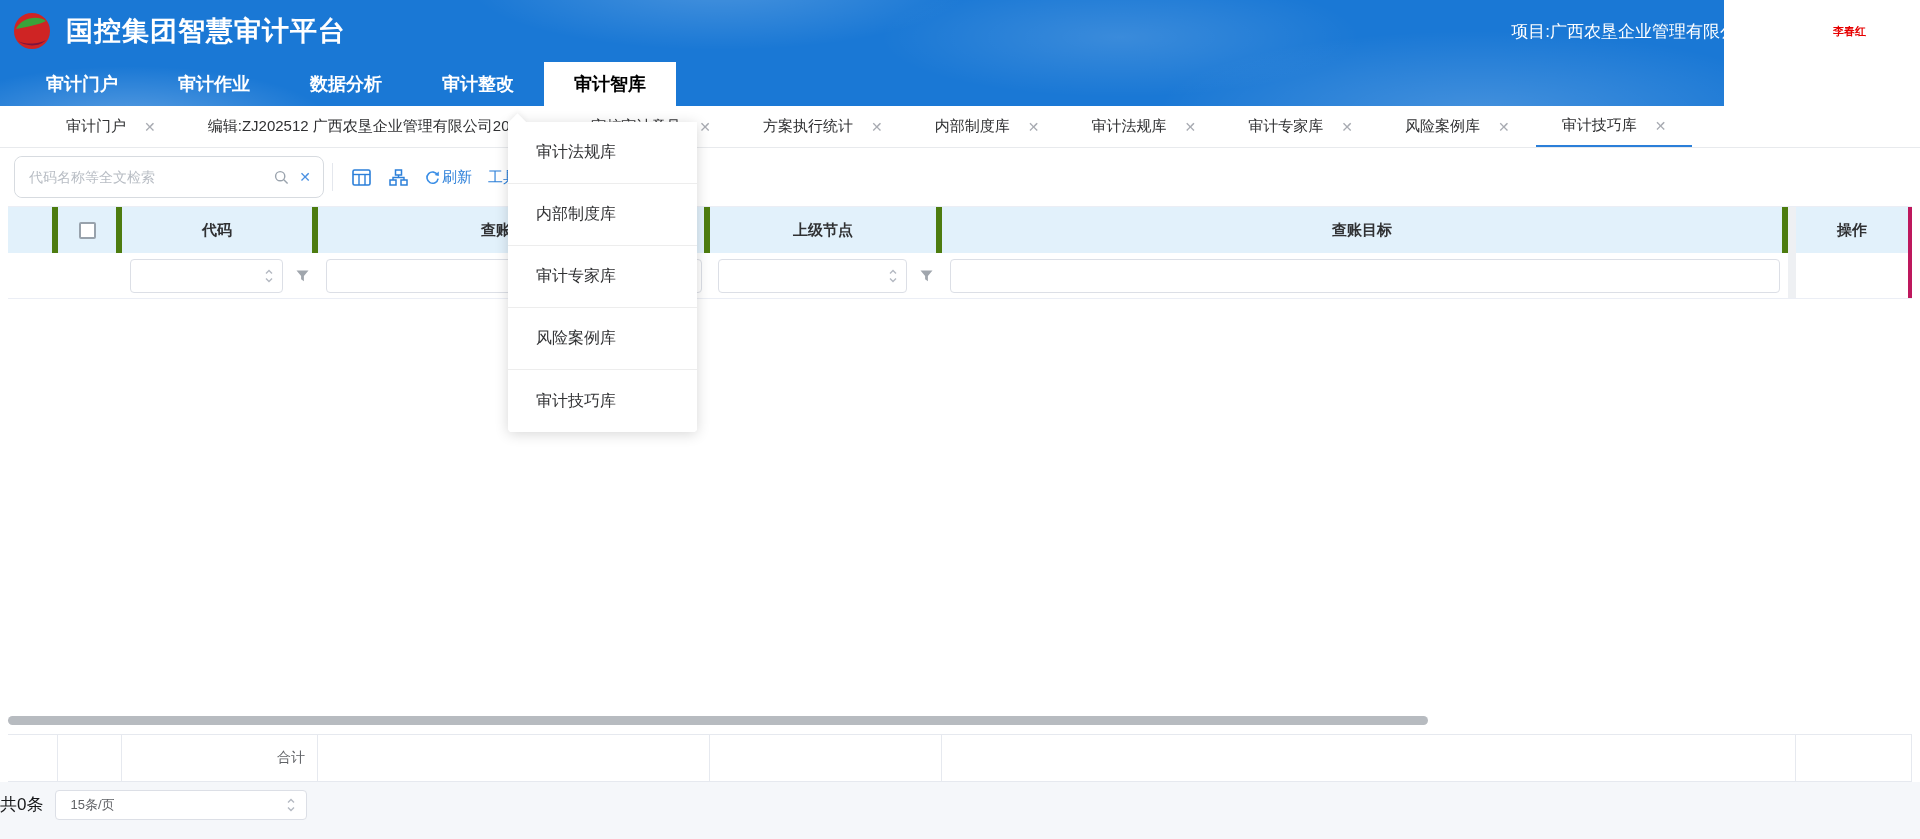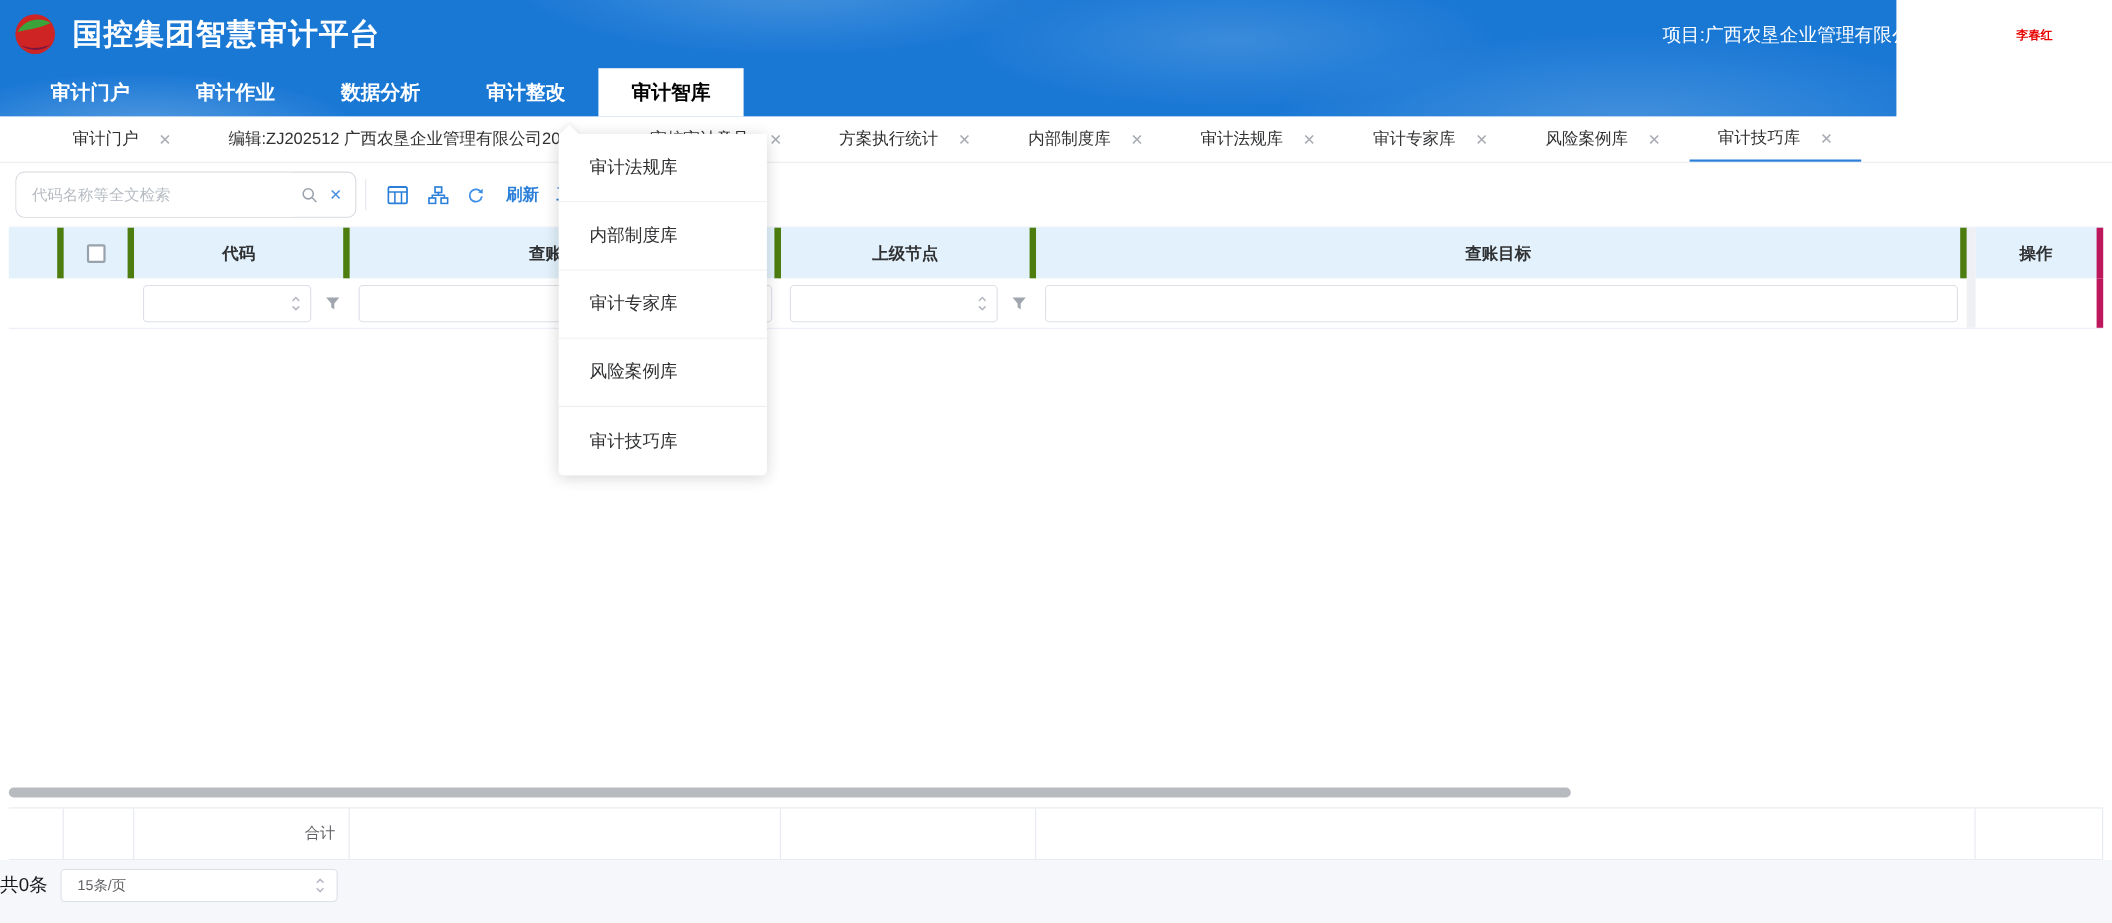--- a/index.html
+++ b/index.html
@@ -35,30 +35,30 @@
   .tab .tab-close { color: #a8abb2; font-size: 14px; }
 
   
   .toolbar { position: absolute; left: 0; top: 148px; width: 1920px; height: 58px; background: #fff; display: flex; align-items: center; }
   .search-box { position: relative; margin-left: 14px; width: 310px; height: 42px; border: 1px solid #d7dbe0; border-radius: 8px; background: #fff; display: flex; align-items: center; }
   .search-box input { border: none; outline: none; flex: 1; height: 100%; padding: 0 10px 0 14px; font-size: 14px; color: #333; border-radius: 8px; font-family: "Liberation Sans", sans-serif; }
   .search-box input::placeholder { color: #b8bdc4; }
   .search-icons { display: flex; align-items: center; gap: 10px; padding-right: 12px; }
   .toolbar-divider { width: 1px; height: 28px; background: #e4e7ed; margin: 0 10px 0 8px; }
   .tool-icon { display: flex; align-items: center; margin: 0 9px; cursor: pointer; }
-  .tool-text { color: #2b7fd9; font-size: 15px; font-weight: bold; margin: 0 8px; cursor: pointer; display:flex; align-items:center; gap:20px;}
+  .tool-text { color: #2b7fd9; font-size: 15px; font-weight: normal; margin: 0 8px; cursor: pointer; display:flex; align-items:center; gap:2px;}
 
   
   .grid { position: absolute; left: 8px; top: 206px; width: 1904px; border-top: 1px solid #ebeef5; }
   .grid-head { display: flex; height: 46px; }
   .gh-cell { background: #e2f1fb; display: flex; align-items: center; justify-content: center; font-size: 15px; font-weight: bold; color: #303133; border-right: 6px solid #4d7c0f; }
   .grid-filter { display: flex; height: 46px; border-bottom: 1px solid #ebeef5; background:#fff;}
   .gf-cell { display: flex; align-items: center; padding: 0 8px; }
   .c1 { width: 50px; } .c2 { width: 64px; } .c3 { width: 196px; } .c4 { width: 392px; }
-  .c5 { width: 232px; } .c6 { width: 846px; } .cs { width: 8px; } .c7 { width: 116px; border-right: 6px solid #be185d; }
+  .c5 { width: 232px; } .c6 { width: 846px; } .cs { width: 8px; } .c7 { width: 116px; border-right: 4px solid #be185d; }
   .gh-cell.cs { background: #eef0f3; border-right: none; padding: 0; }
   .gf-cell.cs { background: #eef0f3; padding: 0; }
   .checkbox { width: 17px; height: 17px; border: 2px solid #98a2ac; border-radius: 2px; background: #fff; cursor: pointer; }
   .filter-select { height: 34px; border: 1px solid #dcdfe6; border-radius: 4px; background: #fff; flex: 1; display: flex; align-items: center; justify-content: flex-end; padding-right: 8px; cursor: pointer; }
   .filter-input { height: 34px; border: 1px solid #dcdfe6; border-radius: 4px; background: #fff; width: 100%; outline: none; padding: 0 10px; font-size: 14px; font-family: "Liberation Sans", sans-serif; }
   .funnel { margin-left: 12px; flex: 0 0 auto; cursor: pointer; display: flex; align-items: center; }
 
   
   .hscrollbar { position: absolute; left: 8px; top: 716px; width: 1420px; height: 9px; border-radius: 5px; background: #b7bbc0; cursor: pointer; }
   .summary-row { position: absolute; left: 8px; top: 734px; width: 1904px; height: 48px; background: #fff; border-top: 1px solid #e6e9ef; border-bottom: 1px solid #e6e9ef; display: flex; }

